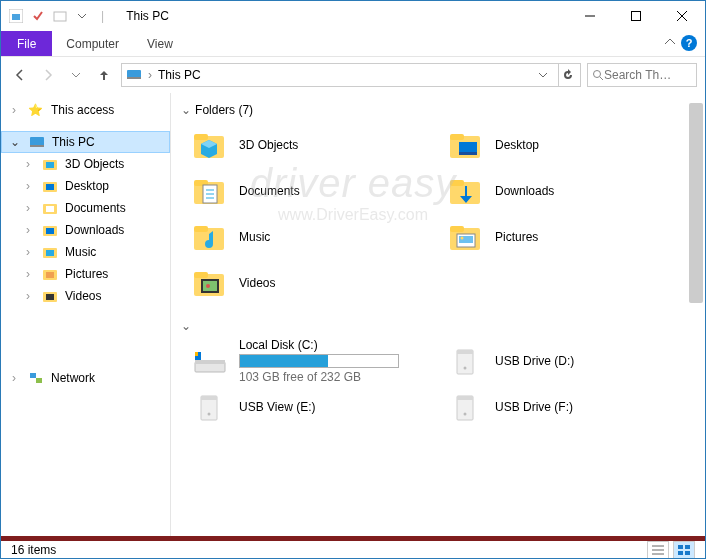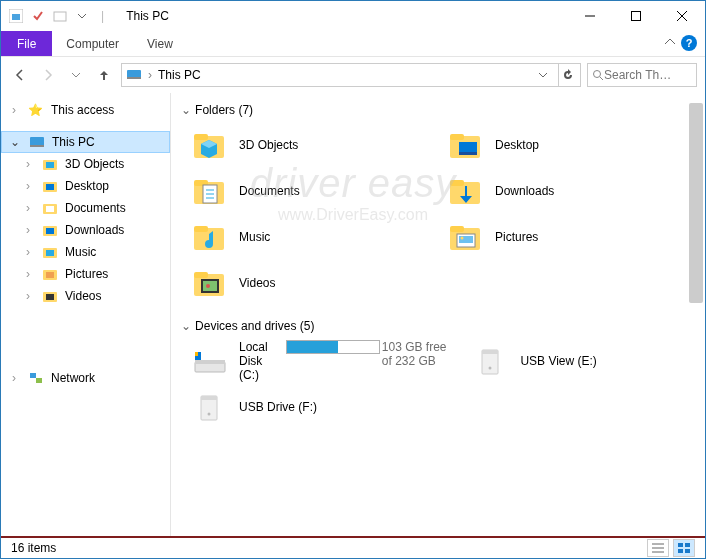--- a/index.html
+++ b/index.html
@@ -33,26 +33,26 @@
   .tree-item.sub{padding-left:20px}
   .tree-toggle{width:14px;height:14px;display:flex;align-items:center;justify-content:center;color:#999}
   .tree-icon{width:18px;height:18px;display:flex;align-items:center;justify-content:center;margin:0 4px}
   .content{flex:1;position:relative;overflow:hidden;padding:10px 22px 10px 8px}
   .scrollbar{position:absolute;right:2px;top:10px;width:14px;height:200px;background:#ccc;border-radius:2px}
   .group-hdr{display:flex;align-items:center;gap:4px;color:#1a4f9c;font-size:13px;margin:0 0 8px 2px}
   .group-hdr .chev{color:#666}
   .tiles{display:grid;grid-template-columns:1fr 1fr;gap:6px 20px;margin-bottom:16px;padding-left:12px}
   .tile{display:flex;align-items:center;gap:10px;height:40px}
   .tile-icon{width:38px;height:38px;display:flex;align-items:center;justify-content:center;flex-shrink:0}
-  .tile-col{display:flex;gap:2px}
+  .tile-col{display:flex;flex-direction:column;gap:2px}
   .sub-text{color:#6d6d6d;font-size:12px}
   .usage-bar{width:160px;height:14px;border:1px solid #b0b0b0;background:#fff;position:relative}
   .usage-fill{position:absolute;left:0;top:0;bottom:0;background:#26a0da}
   
-  .status{position:absolute;left:0;right:0;bottom:0;height:22px;border-top:2px solid #7f1d1d;display:flex;align-items:center;padding:0 10px;color:#444;background:#fff}
+  .status{position:absolute;left:0;right:0;bottom:0;height:22px;border-top:5px solid #7f1d1d;display:flex;align-items:center;padding:0 10px;color:#444;background:#fff}
   .status .spacer{flex:1}
   .view-btn{width:22px;height:18px;border:1px solid #ccc;margin-left:4px;display:flex;align-items:center;justify-content:center}
   
   .wm{position:absolute;left:0;right:0;top:160px;text-align:center;font-size:40px;font-weight:400;font-style:italic;color:rgba(190,190,190,0.35);pointer-events:none;letter-spacing:1px}
   .wm2{position:absolute;left:0;right:0;top:205px;text-align:center;font-size:16px;color:rgba(190,190,190,0.35);pointer-events:none}
 </style>
 </head>
 <body>
 
 <div class="titlebar">
@@ -344,39 +344,48 @@
               <rect x="10" y="15" width="18" height="14" fill="#333"></rect>
               <rect x="12" y="17" width="14" height="10" fill="#7ec06e"></rect>
               <circle cx="17" cy="22" r="2" fill="#d9534f"></circle>
             </svg>
           </span>
           <span>Videos</span>
         </div>
       </div>
     <div class="group-hdr">
         <span class="chev">⌄</span>
-        <span>Devices and drives (5)</span>
       </div>
     <div class="tiles" id="drives-tiles">
         <div class="tile">
           <span class="tile-icon">
             <svg width="38" height="38">
               <rect x="4" y="20" width="30" height="10" rx="1" fill="#e6e6e6" stroke="#bbb"></rect>
               <rect x="4" y="18" width="30" height="4" fill="#d0d0d0"></rect>
               <rect x="4" y="10" width="6" height="8" fill="#0078d7"></rect>
               <rect x="4" y="10" width="3" height="4" fill="#ffb900"></rect>
             </svg>
           </span>
           <span class="tile-col">
             <span>Local Disk (C:)</span>
             <span class="usage-bar">
               <span class="usage-fill" style="width:55.60000000000001%"></span>
             </span>
             <span class="sub-text">103 GB free of 232 GB</span>
           </span>
+        </div>
+        <div class="tile">
+          <span class="tile-icon">
+            <svg width="38" height="38">
+              <rect x="10" y="8" width="16" height="24" rx="1" fill="#f0f0f0" stroke="#ccc"></rect>
+              <rect x="10" y="8" width="16" height="4" fill="#d8d8d8"></rect>
+              <circle cx="18" cy="26" r="1.5" fill="#bbb"></circle>
+            </svg>
+          </span>
+          <span>USB Drive (D:)</span>
         </div>
         <div class="tile">
           <span class="tile-icon">
             <svg width="38" height="38">
               <rect x="10" y="8" width="16" height="24" rx="1" fill="#f0f0f0" stroke="#ccc"></rect>
               <rect x="10" y="8" width="16" height="4" fill="#d8d8d8"></rect>
               <circle cx="18" cy="26" r="1.5" fill="#bbb"></circle>
             </svg>
           </span>
           <span>USB View (E:)</span>

